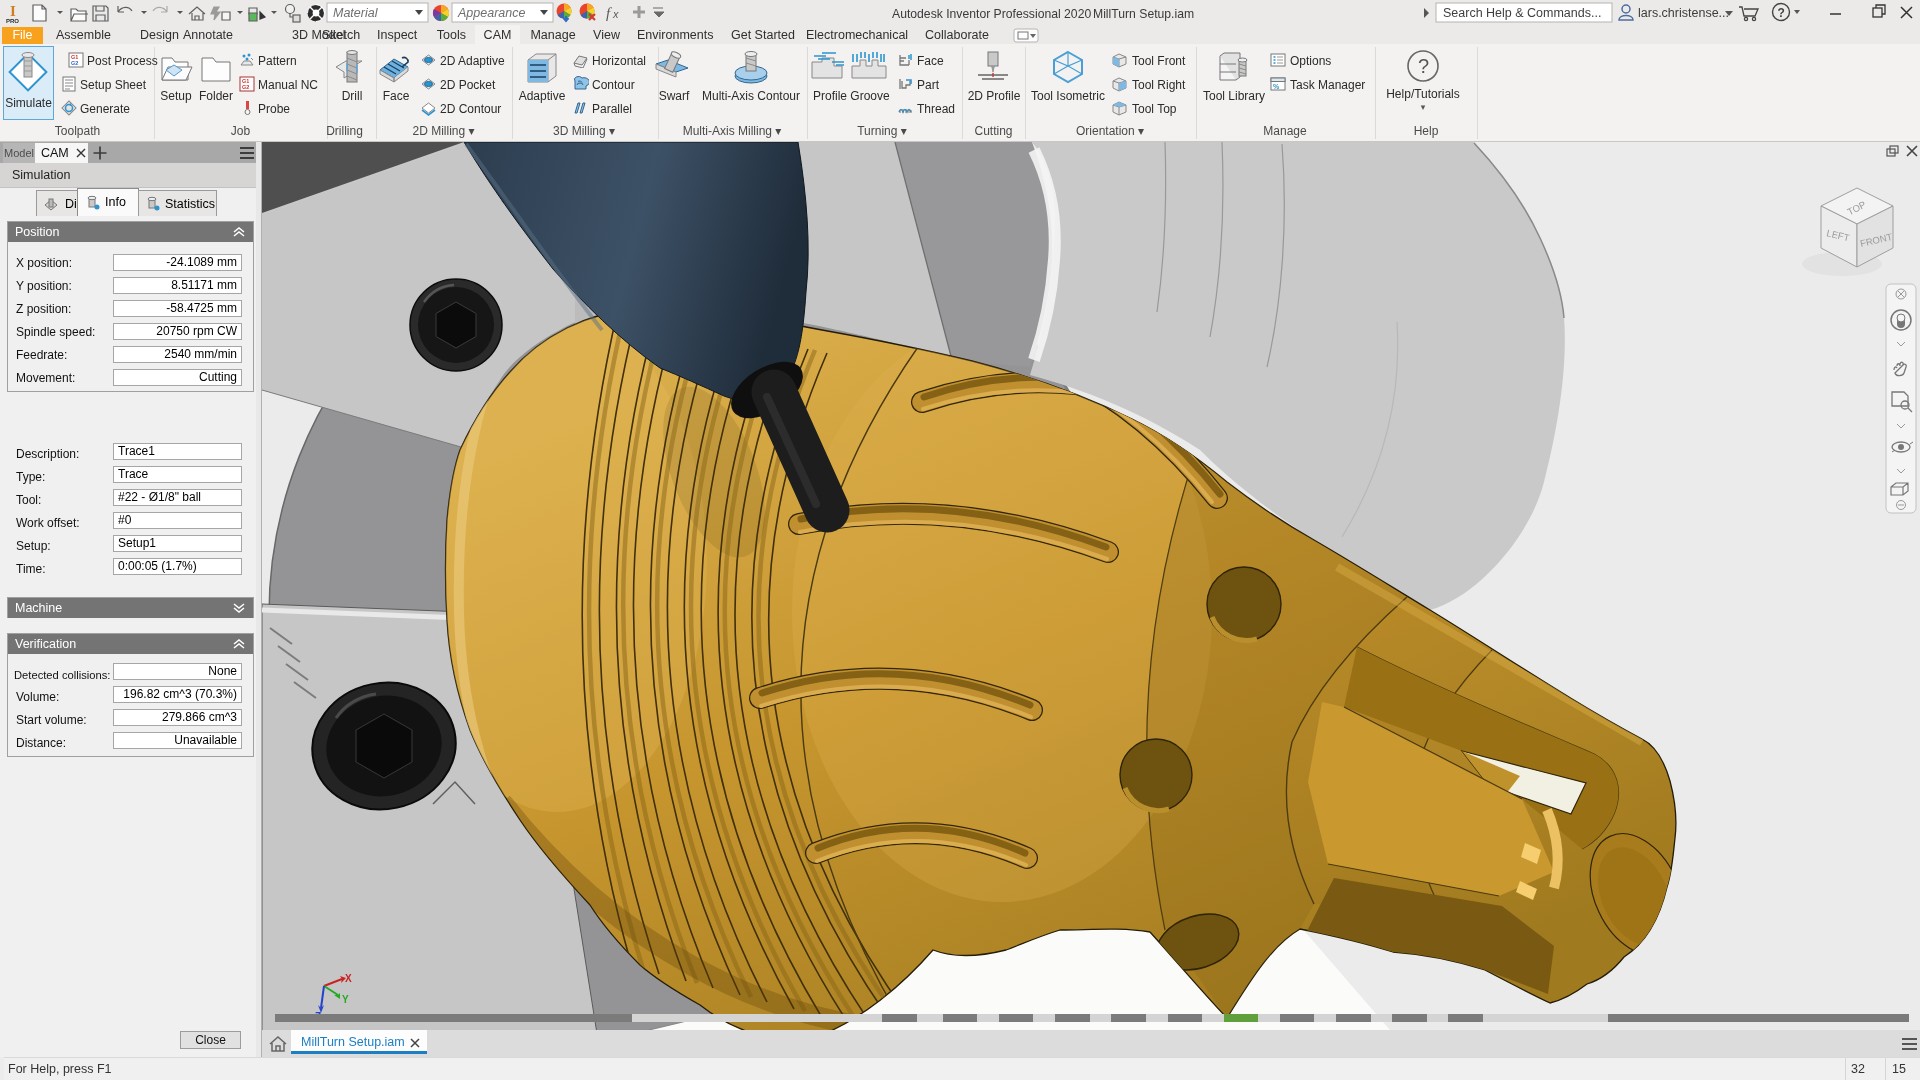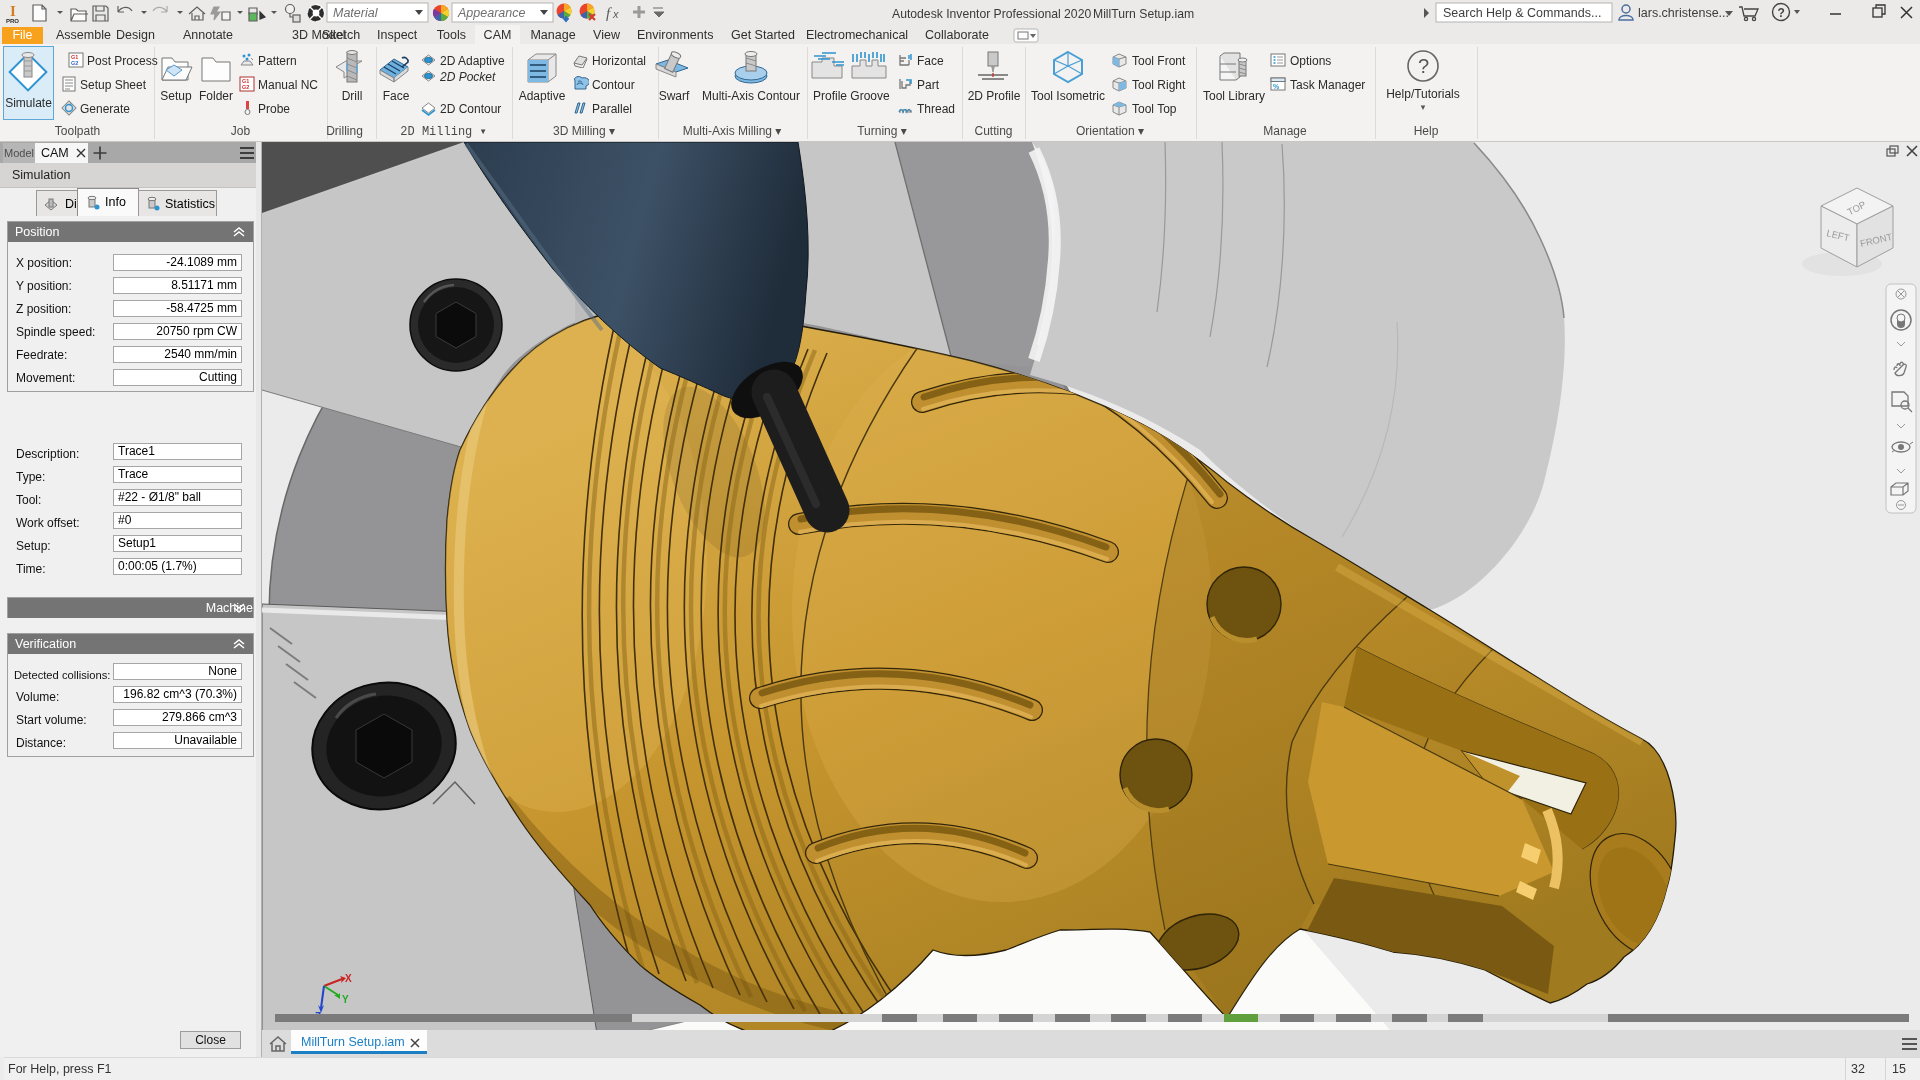--- a/index.html
+++ b/index.html
@@ -120,21 +120,21 @@
  <path d="M1830 14 h11" stroke="#333" stroke-width="1.5"></path>
  <rect x="1873" y="8" width="9" height="9" fill="none" stroke="#333" stroke-width="1.3"></rect>
  <path d="M1876 8 v-3 h9 v9 h-3" fill="none" stroke="#333" stroke-width="1.3"></path>
  <path d="M1901 7 l11 11 M1912 7 l-11 11" stroke="#333" stroke-width="1.5"></path>
 </svg>
 </div>
 <div id="tabrow">
 <div class="rtab" style="left:475px;width:45px;top:-2px;height:19px;background:#f3f2f1;line-height:19px;"></div>
 <div class="rtab" style="left:2px;width:41px;background:#f7a11c;color:#fff;">File</div>
 <div class="rtab" style="left:56px;width:52px;">Assemble</div>
-<div class="rtab" style="left:116px;width:38px;">Design</div>
+<div class="rtab" style="left:140px;width:38px;">Design</div>
 <div class="rtab" style="left:183px;width:50px;">Annotate</div>
 <div class="rtab" style="left:251px;width:52px;margin-left:41px;">3D Model</div>
 <div class="rtab" style="left:322px;width:37px;">Sketch</div>
 <div class="rtab" style="left:377px;width:40px;">Inspect</div>
 <div class="rtab" style="left:436px;width:30px;text-align:right;">Tools</div>
 <div class="rtab" style="left:475px;width:45px;">CAM</div>
 <div class="rtab" style="left:530px;width:46px;">Manage</div>
 <div class="rtab" style="left:592px;width:29px;">View</div>
 <div class="rtab" style="left:637px;width:76px;">Environments</div>
 <div class="rtab" style="left:731px;width:60px;">Get Started</div>
@@ -154,21 +154,21 @@
     <div class="gsep" style="left:658px"></div>
     <div class="gsep" style="left:807px"></div>
     <div class="gsep" style="left:962px"></div>
     <div class="gsep" style="left:1025px"></div>
     <div class="gsep" style="left:1196px"></div>
     <div class="gsep" style="left:1375px"></div>
     <div class="gsep" style="left:1477px"></div>
 <div class="glabel" style="left:20px;width:115px;">Toolpath</div>
 <div class="glabel" style="left:164px;width:153px;">Job</div>
 <div class="glabel" style="left:320px;width:49px;">Drilling</div>
-<div class="glabel" style="left:386px;width:115px;font-family:Liberation Mono, monospace;">2D Milling ▾</div>
+<div class="glabel" style="left:386px;width:115px;">2D Milling ▾</div>
 <div class="glabel" style="left:524px;width:120px;">3D Milling ▾</div>
 <div class="glabel" style="left:662px;width:140px;">Multi-Axis Milling ▾</div>
 <div class="glabel" style="left:822px;width:120px;">Turning ▾</div>
 <div class="glabel" style="left:965px;width:57px;">Cutting</div>
 <div class="glabel" style="left:1050px;width:120px;">Orientation ▾</div>
 <div class="glabel" style="left:1225px;width:120px;">Manage</div>
 <div class="glabel" style="left:1386px;width:80px;">Help</div>
 
 <div class="bigbtn" style="left:3px;top:2px;width:51px;height:74px;background:#d9ecf8;border:1px solid #5da8d8;">
 <svg width="44" height="44" style="margin-top:2px;">
@@ -242,21 +242,21 @@
  <path d="M6 20 v4 l14 8 v-4 z M34 17 v4 l-14 11 v-4" fill="#d9d9d9" stroke="#888"></path>
  <path d="M10 17 l12 7 M14 14 l12 7 M18 11 l12 7" stroke="#1c3e5e" stroke-width="1.3"></path>
  <path d="M28 8 a4 4 0 0 1 6 4 l-6 5" fill="none" stroke="#1c3e5e" stroke-width="1.6"></path>
 </svg>
 <div>Face</div>
 </div>
 <div class="smb" style="left:420px;top:8px;"><svg width="17" height="16">
         <path d="M2 8 l6.5 -5 6.5 5 -6.5 5 z" fill="#e6e6e6" stroke="#888"></path>
         <path d="M4.5 8 a4 2.5 0 0 0 8 0 a4 2.5 0 0 0 -8 0" fill="#2e94d0" stroke="#1c6ea0"></path>
       </svg>2D Adaptive</div>
-<div class="smb" style="left:420px;top:24px;font-style:italic;"><svg width="17" height="16">
+<div class="smb" style="left:420px;top:32px;"><svg width="17" height="16">
         <path d="M2 8 l6.5 -5 6.5 5 -6.5 5 z" fill="#e6e6e6" stroke="#888"></path>
         <path d="M4.5 8 a4 2.5 0 0 0 8 0 a4 2.5 0 0 0 -8 0" fill="#2e94d0" stroke="#1c6ea0"></path>
       </svg>2D Pocket</div>
 <div class="smb" style="left:420px;top:56px;"><svg width="17" height="16">
         <path d="M2 8 l6.5 -5 6.5 5 -6.5 5 z" fill="#fff" stroke="#888"></path>
         <path d="M2 10 l6.5 5 6.5 -5" fill="none" stroke="#2e94d0" stroke-width="1.6"></path>
       </svg>2D Contour</div>
 
 <div class="bigbtn" style="left:518px;top:2px;width:48px;">
 <svg width="40" height="36" style="margin-top:4px;">
@@ -460,21 +460,21 @@
     <div class="pfield fl" style="top:324px;">Trace</div>
 <div class="prow" style="left:16px;top:351px;">Tool:</div>
     <div class="pfield fl" style="top:347px;">#22 - Ø1/8" ball</div>
 <div class="prow" style="left:16px;top:374px;">Work offset:</div>
     <div class="pfield fl" style="top:370px;">#0</div>
 <div class="prow" style="left:16px;top:397px;">Setup:</div>
     <div class="pfield fl" style="top:393px;">Setup1</div>
 <div class="prow" style="left:16px;top:420px;">Time:</div>
     <div class="pfield fl" style="top:416px;">0:00:05 (1.7%)</div>
 
-<div class="pbox" style="top:455px;height:21px;text-align:right;">
+<div class="pbox" style="top:455px;height:21px;">
  <div class="phead">Machine<svg width="12" height="10" style="position:absolute;right:8px;top:5px;">
           <path d="M1 1 l5 4 5 -4 M1 5 l5 4 5 -4" fill="none" stroke="#fff" stroke-width="1.5"></path>
         </svg></div>
 </div>
 
 <div class="pbox" style="top:491px;height:124px;">
  <div class="phead">Verification<svg width="12" height="10" style="position:absolute;right:8px;top:5px;">
           <path d="M1 5 l5 -4 5 4 M1 9 l5 -4 5 4" fill="none" stroke="#fff" stroke-width="1.5"></path>
         </svg></div>
 </div>

